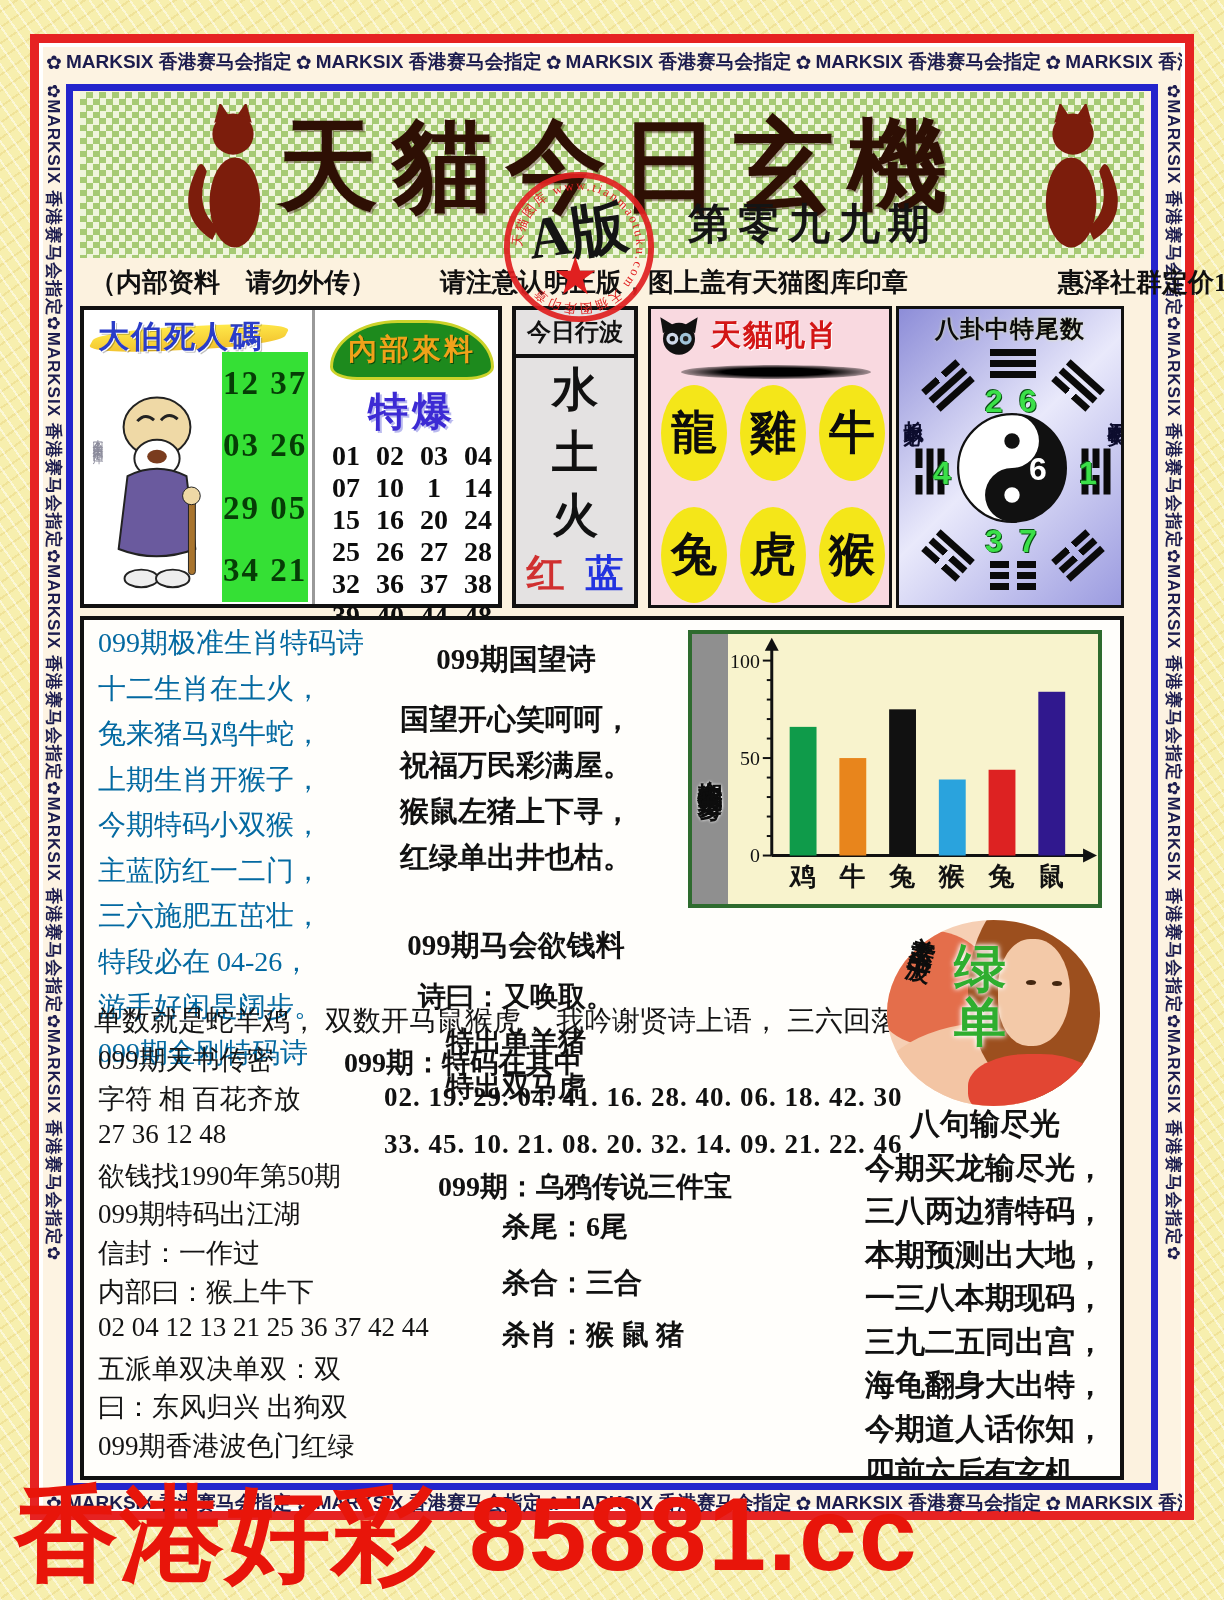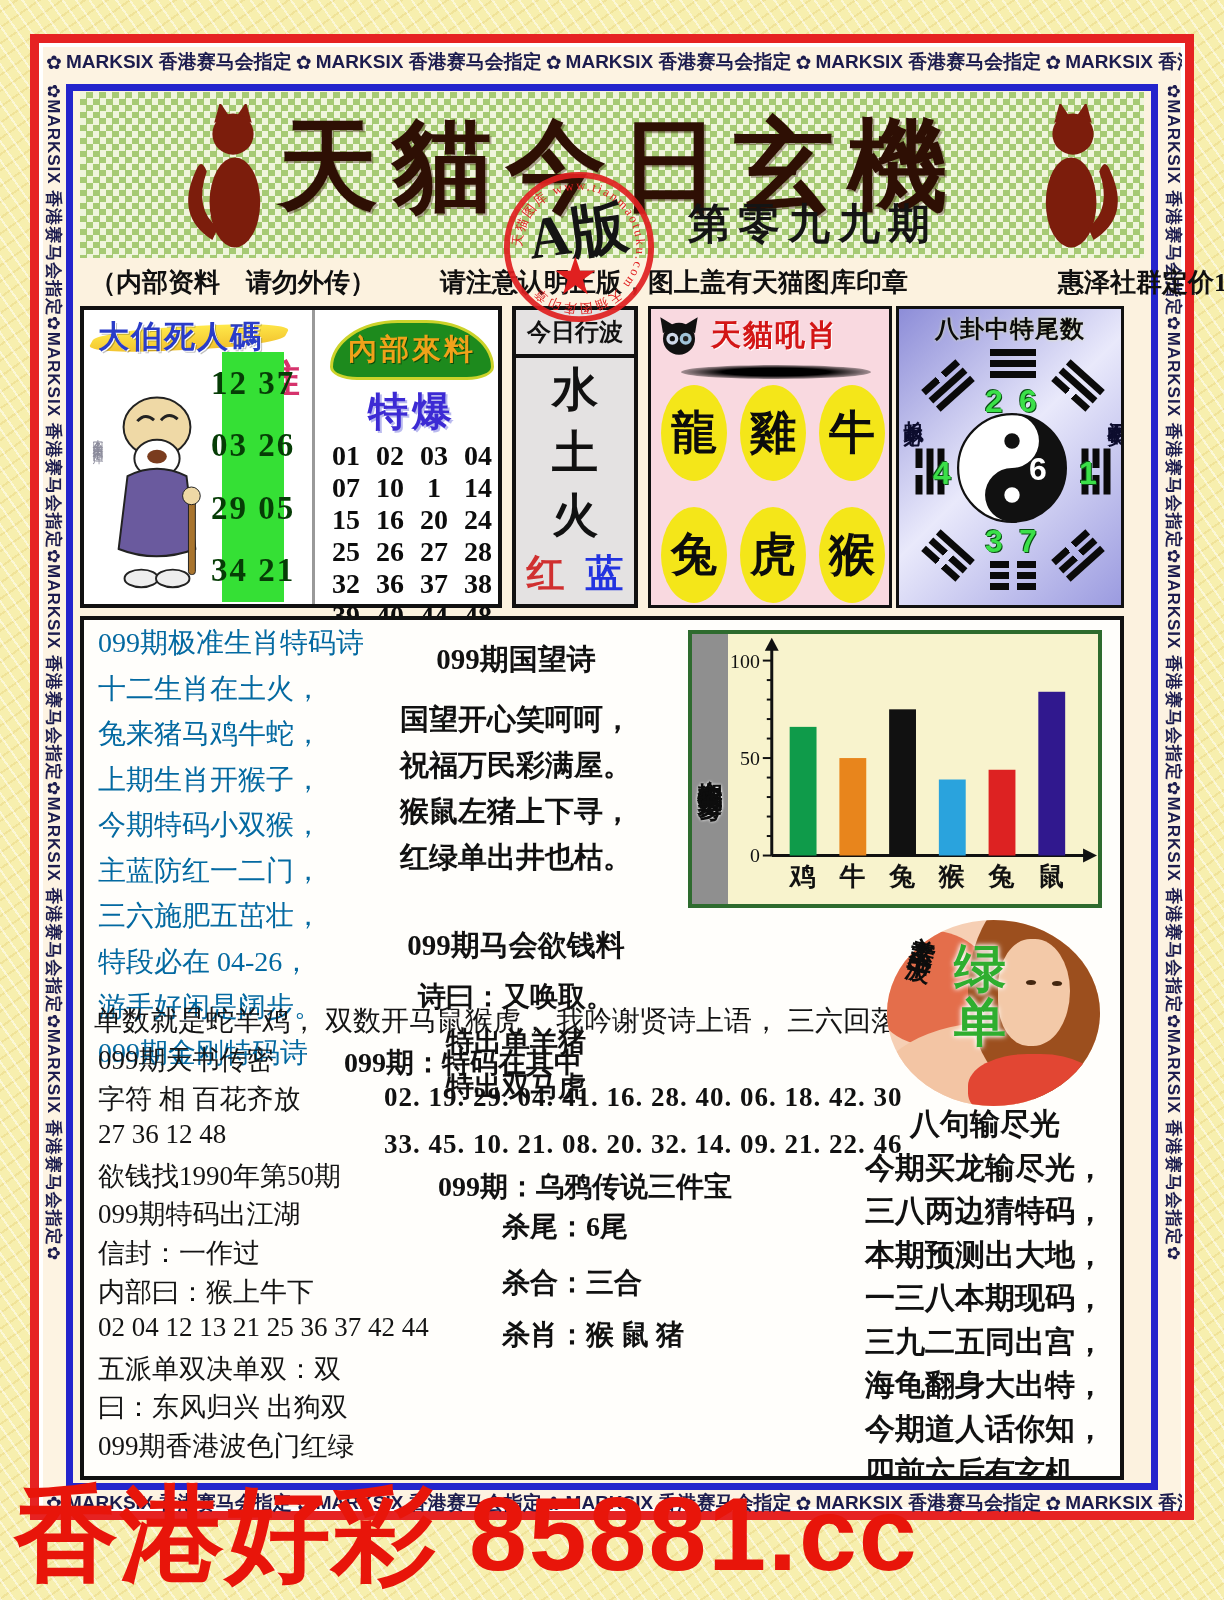--- a/index.html
+++ b/index.html
@@ -60,21 +60,21 @@
         border:4px solid #111;background:#fff;}
   .boxA .divider{position:absolute;left:228px;top:0;width:3px;height:100%;background:#999;}
   .swoosh{left:10px;top:16px;width:190px;height:24px;background:linear-gradient(#ffe94a,#f2c22e);
           transform:skewX(-30deg) rotate(-3deg);border-radius:40%;}
   .uncle-title{left:14px;top:6px;font-size:31px;font-weight:900;color:#2a3cc8;
                text-shadow:1px 1px 0 #fff,2px 2px 0 rgba(0,0,0,.25);letter-spacing:2px;}
   .uncle-mark{left:176px;top:42px;font-size:40px;font-weight:900;color:#d6336c;}
   .uncle-caption{left:6px;top:120px;writing-mode:vertical-rl;text-orientation:upright;
                  font-size:11px;color:#8a8a9a;letter-spacing:2px;}
   .uncle-art{left:14px;top:72px;width:118px;height:212px;}
-  .green-panel{left:138px;top:42px;width:62px;height:250px;background:#35e035;
+  .green-panel{left:138px;top:42px;width:86px;height:250px;background:#35e035;
                display:flex;flex-direction:column;justify-content:space-around;align-items:center;}
   .green-panel .pair{font-size:33px;font-weight:900;color:#063d06;letter-spacing:2px;white-space:nowrap;}
   .arc-banner{left:246px;top:10px;width:164px;height:60px;background:#1d8a1d;
               border:3px solid #ccd32a;box-sizing:border-box;
               border-radius:50% 50% 20% 20% / 95% 95% 26% 26%;
               display:flex;align-items:center;justify-content:center;}
   .arc-banner span{font-size:29px;font-weight:900;color:#f0a21a;letter-spacing:3px;
                    text-shadow:1px 1px 0 #0a4d0a;}
   .tebao{left:238px;top:74px;width:180px;text-align:center;font-size:40px;font-weight:900;
          color:#3c2ad4;text-shadow:2px 2px 0 #b9b9ee;letter-spacing:4px;}

